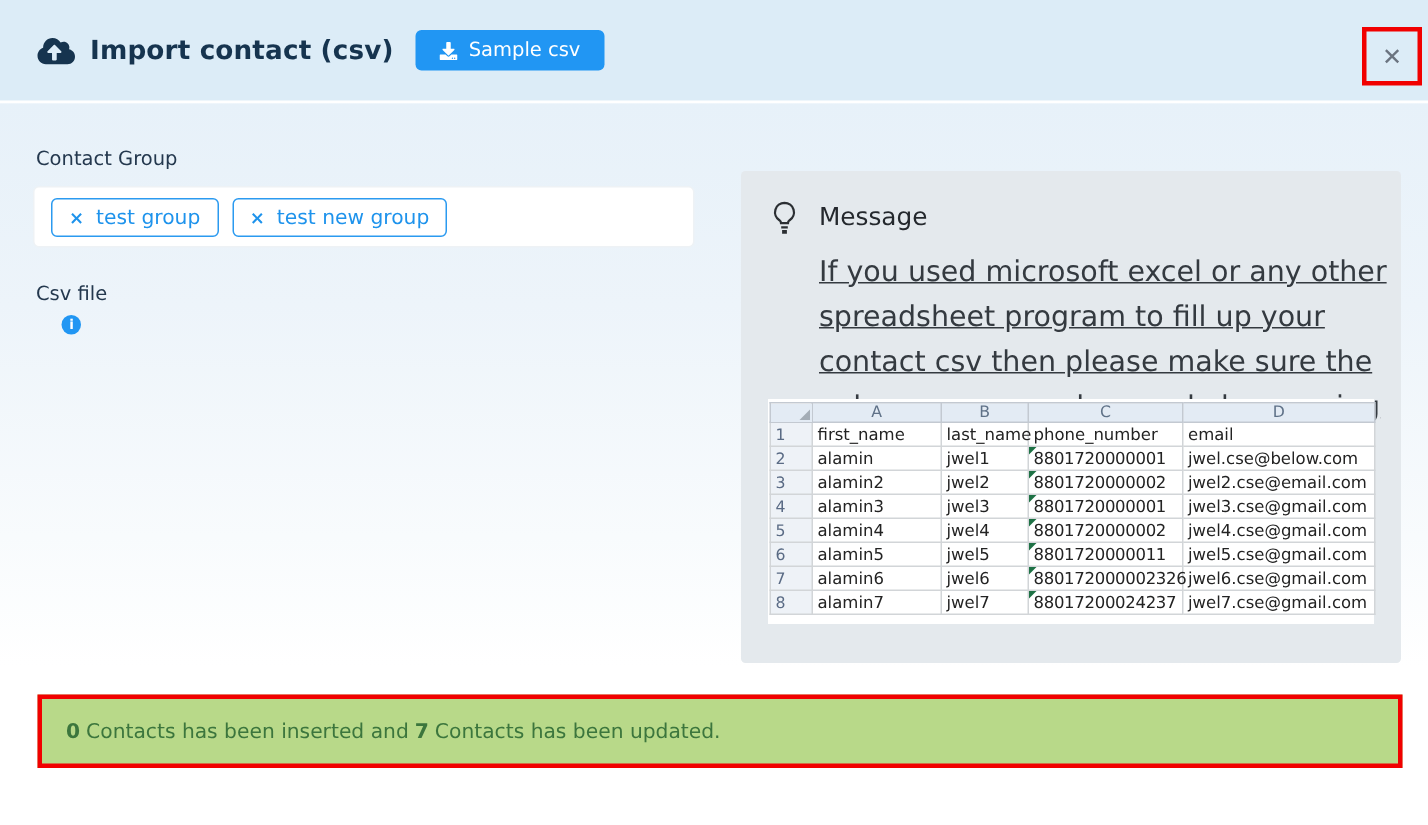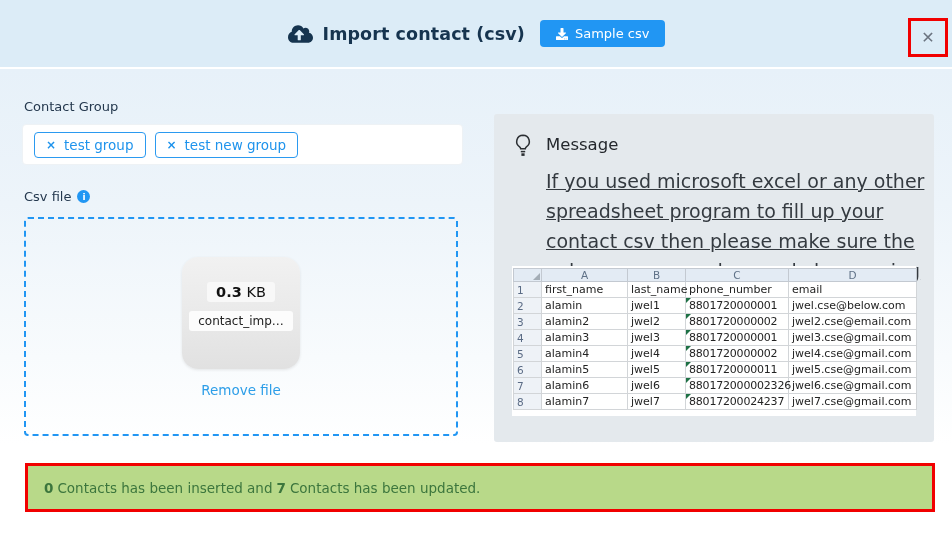--- a/index.html
+++ b/index.html
@@ -2,38 +2,38 @@
 <html><head>
 <meta charset="utf-8">
 <style>
   * { margin:0; padding:0; box-sizing:border-box; }
   body { font-family:"DejaVu Sans","Liberation Sans",sans-serif; background:#fff; }
   .screen { position:relative; width:952px; height:550px; overflow:hidden; background:#fff; }
 
   
   .modal-header { position:absolute; top:0; left:0; width:952px; height:69px;
     background:#dcecf7; border-bottom:2px solid #ffffff;
-    display:flex; align-items:center; padding:0 24px;justify-content:center; }
+    display:flex; align-items:center; padding:0 24px; }
   .cloud-icon { width:27px; height:20px; margin-right:9px; flex:0 0 auto; }
   .modal-title { font-size:17.5px; font-weight:700; color:#16344f; letter-spacing:.1px; }
   .sample-btn { display:inline-flex; align-items:center; gap:7px; margin-left:15px;
     background:#2196f3; color:#fff; border:none; border-radius:4px;
     font-family:inherit; font-size:13px; padding:6px 16px; cursor:pointer; }
   .sample-btn svg { width:12px; height:12px; }
   .close-box { position:absolute; top:18px; right:4px; width:40px; height:39px;
     border:3px solid #f10000; display:flex; align-items:center; justify-content:center;
     color:#6b7480; font-size:16px; font-weight:700; cursor:pointer; background:transparent; }
 
   
   .modal-body { position:absolute; top:69px; left:0; width:952px; height:481px;
     background:linear-gradient(180deg,#e7f1f9 0%,#edf4fa 28%,#f8fbfd 60%,#ffffff 78%);padding-left:45px; }
 
   .field-label { position:absolute; font-size:13px; color:#24384e; }
   .label-contact-group { left:24px; top:30px; }
-  .label-csv { left:24px; top:120px; display:flex; align-items:center; gap:6px; }
+  .label-csv { left:24px; top:120px; display:flex; align-items:center; gap:6px;flex-direction:column; }
   .info-icon { width:13px; height:13px; border-radius:50%; background:#2196f3; color:#fff;
     font-size:9px; font-weight:700; display:inline-flex; align-items:center; justify-content:center;
     font-style:normal; cursor:pointer; }
 
   .tags-box { position:absolute; left:22px; top:55px; width:441px; height:41px;
     background:#fff; border:1px solid #eef2f5; border-radius:4px;
     display:flex; align-items:center; padding:0 11px; gap:9px; cursor:text; }
   .tag-chip { display:inline-flex; align-items:center; gap:8px; background:#fff;
     border:1px solid #2b9af0; border-radius:4px; color:#1e93ec;
     font-size:13.5px; padding:4px 11px; cursor:pointer; }
@@ -120,27 +120,20 @@
         <span class="tag-remove">×</span>
         <span>test new group</span>
       </span>
     </div>
 
     <div class="field-label label-csv">
       <span>Csv file</span>
       <i class="info-icon">i</i>
     </div>
 
-    <div class="dropzone">
-      <div class="file-card">
-        <span class="file-size"><span class="sz-val">0.3</span><span> KB</span></span>
-        <span class="file-name">contact_imp…</span>
-      </div>
-      <a class="remove-link" href="#">Remove file</a>
-    </div>
 
     <div class="message-panel">
       <svg class="bulb-icon" viewBox="0 0 24 26">
         <path d="M12 2.2a6.3 6.3 0 0 0-3.4 11.6c.7.5 1.1 1.2 1.1 2h4.6c0-.8.4-1.5 1.1-2A6.3 6.3 0 0 0 12 2.2z" fill="none" stroke="#2b2f33" stroke-width="1.5"></path>
         <line x1="9.8" y1="18.6" x2="14.2" y2="18.6" stroke="#2b2f33" stroke-width="1.5"></line>
         <line x1="10.4" y1="21.6" x2="13.6" y2="21.6" stroke="#2b2f33" stroke-width="2.6"></line>
       </svg>
       <div class="msg-title">Message</div>
       <div class="msg-body">If you used microsoft excel or any other spreadsheet program to fill up your contact csv then please make sure the values were saved properly by opening the file with notepad or any other text editor. See the below image please.</div>
 

